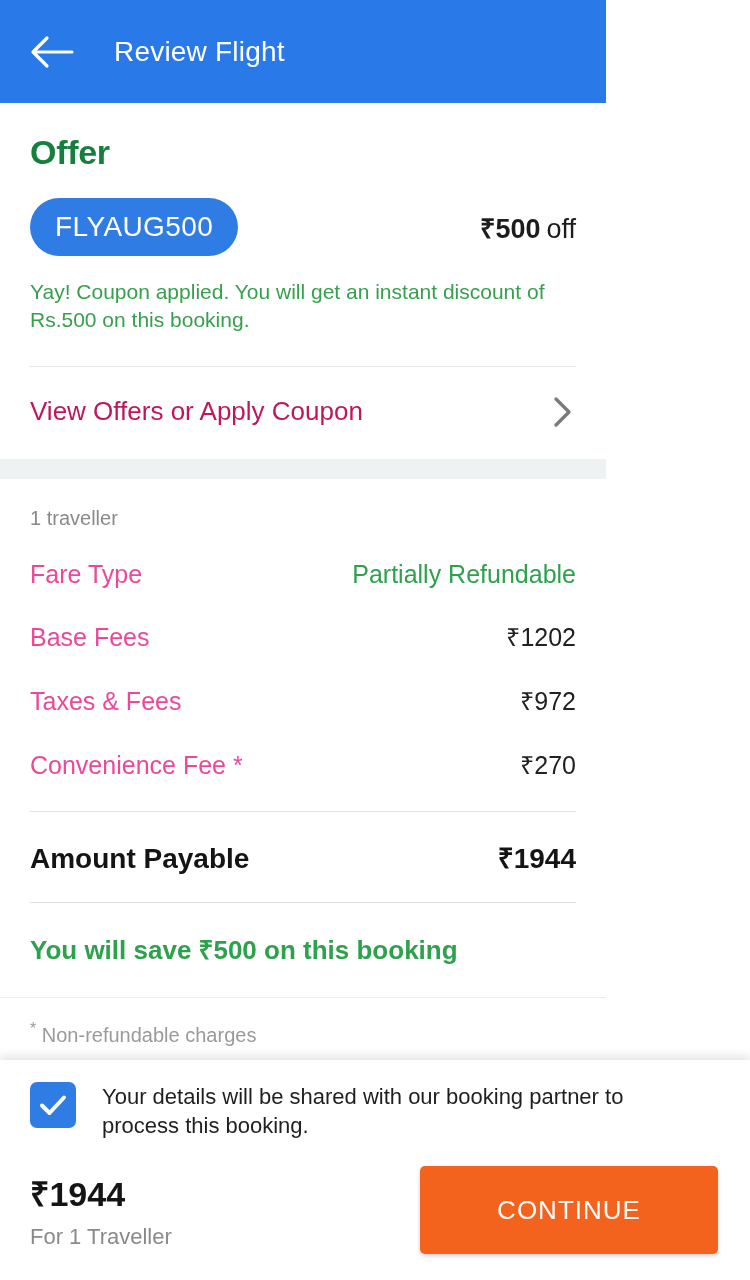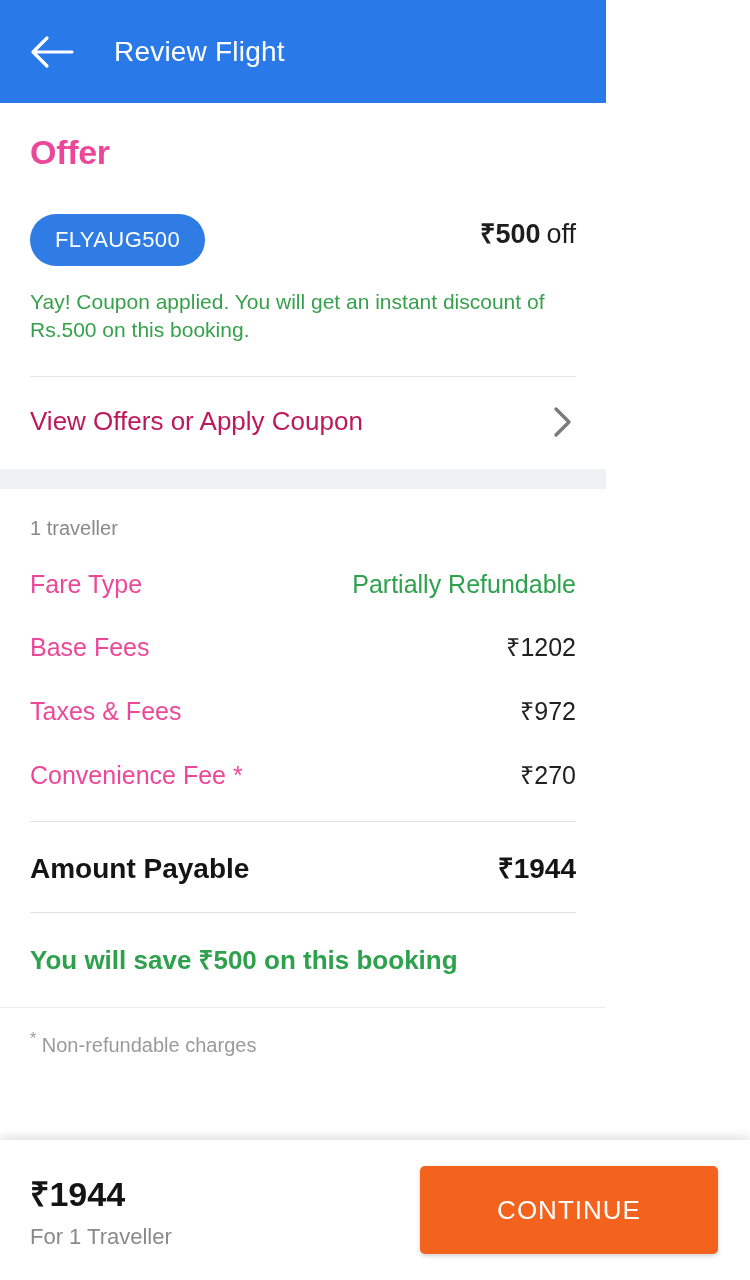--- a/index.html
+++ b/index.html
@@ -18,32 +18,31 @@
   }
   .back-icon { width:48px; height:48px; display:flex; align-items:center; justify-content:center; flex:0 0 auto; }
   .appbar-title {
     color:#ffffff; font-size:28px; letter-spacing:.2px;
     margin-left:38px; font-weight:400;
   }
 
   
   .offer-card { background:#ffffff; padding:0 30px; }
   .section-title {
-    font-size:34px; font-weight:bold; color:#ec4899;
+    font-size:34px; font-weight:bold; color:#15803d;
     padding-top:30px; letter-spacing:-.3px;
   }
   .offer-row {
     display:flex; align-items:center; justify-content:space-between;
     margin-top:26px;
   }
   .coupon-pill {
-    background:#2F7CE5; color:#ffffff; font-size:22px;
+    background:#2F7CE5; color:#ffffff; font-size:28px;
     padding:13px 25px; border-radius:30px; letter-spacing:.4px;
     display:inline-block;
-    margin-top:16px;
   }
   .offer-amount { font-size:27px; color:#1d1d1d;text-align:center; }
   .offer-amount b { font-weight:bold; }
   .offer-amount span.off { font-weight:400; margin-left:6px; }
 
   .coupon-msg {
     color:#37A04C; font-size:21px; line-height:1.33;
     margin-top:22px; max-width:630px;
   }
   .hr-light { height:1px; background:#e3e5e6; margin-top:32px; }
@@ -201,20 +200,28 @@
   </div>
 
   <div class="hr-faint"></div>
 
   <div class="footnote">
     <sup>*</sup>
     <span>Non-refundable charges</span>
   </div>
 
   <div class="bottom-sheet">
+    <div class="consent-row">
+      <span class="checkbox">
+        <svg width="28" height="22" viewBox="0 0 28 22" fill="none">
+          <path d="M3 11.5L10.5 19L25 3.5" stroke="#ffffff" stroke-width="4" stroke-linecap="round" stroke-linejoin="round"></path>
+        </svg>
+      </span>
+      <span class="consent-text">Your details will be shared with our booking partner to process this booking.</span>
+    </div>
 
     <div class="pay-row">
       <div class="price-block">
         <div class="price">₹1944</div>
         <div class="price-sub">For 1 Traveller</div>
       </div>
       <button class="continue-btn">CONTINUE</button>
     </div>
   </div>
 

